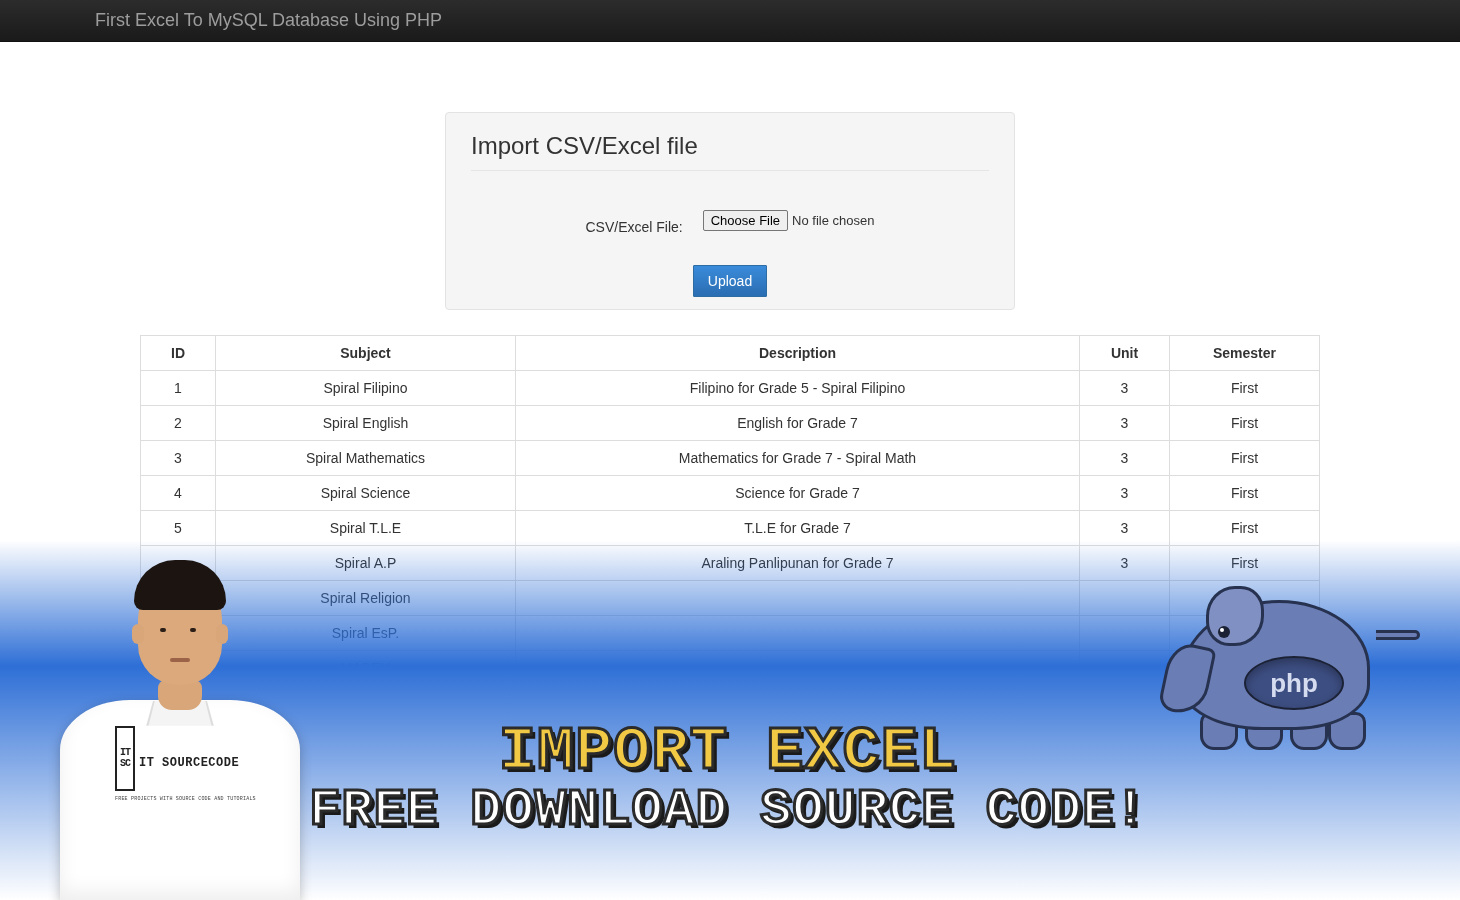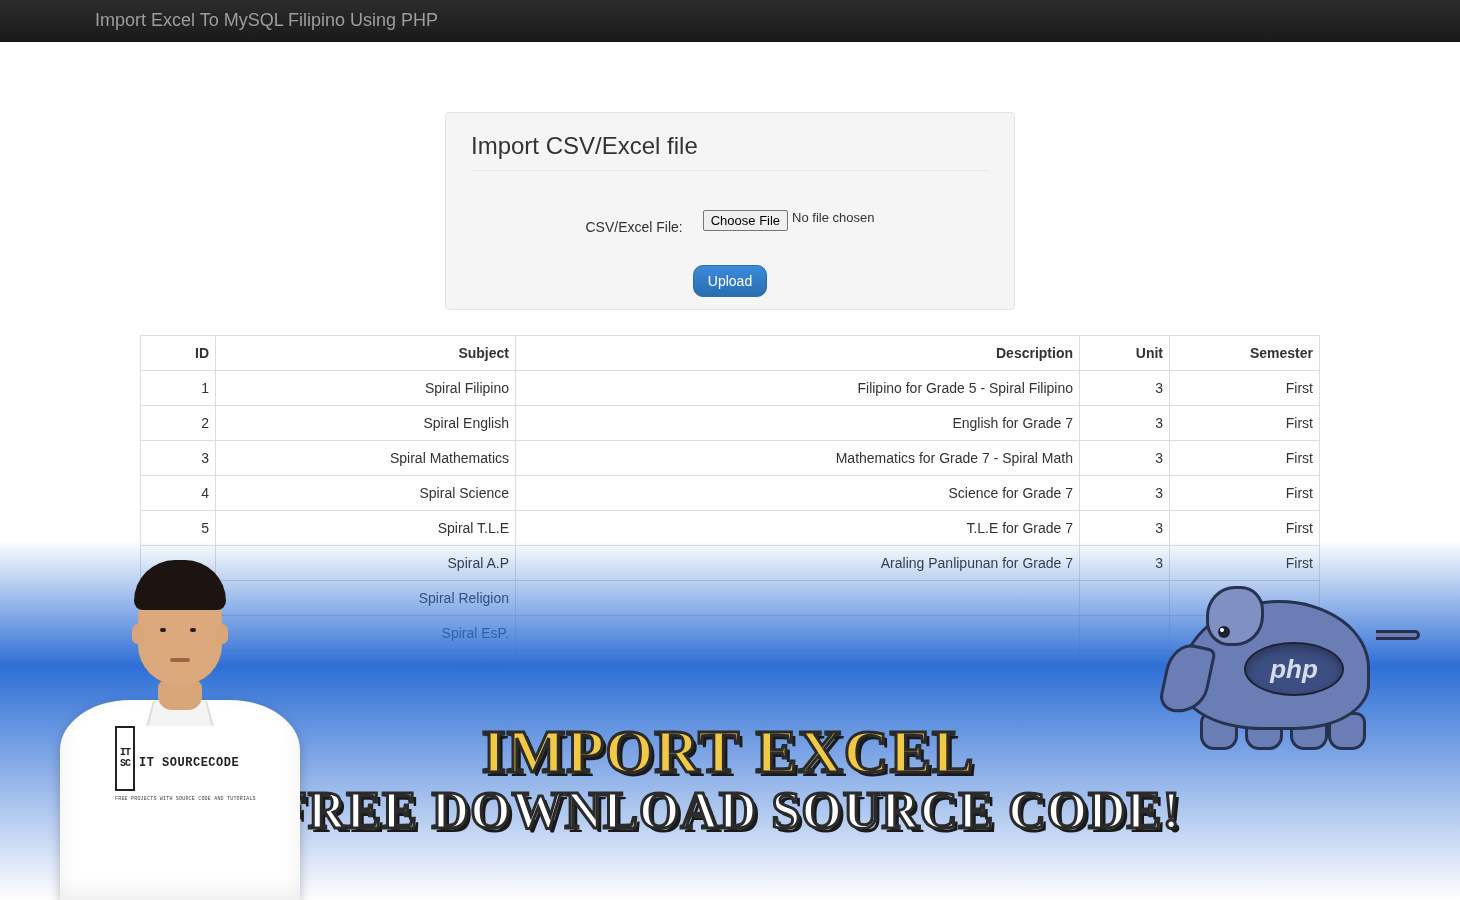--- a/index.html
+++ b/index.html
@@ -57,20 +57,21 @@
   gap: 20px;
   margin-bottom: 30px;
 }
 .form-label {
   color: #333;
   font-size: 14px;
   margin-top: 13px;
 }
 .file-control {
   display: flex;
+  align-items: center;
   gap: 4px;
 }
 .choose-btn {
   font-family: Arial, sans-serif;
   font-size: 13px;
   padding: 2px 7px;
   background: #efefef;
   border: 1px solid #767676;
   border-radius: 2px;
   cursor: pointer;
@@ -80,33 +81,33 @@
   color: #333;
 }
 .btn-row { text-align: center; }
 .btn-primary {
   background: #337ab7;
   background-image: linear-gradient(#3a8bda, #2a6db2);
   border: 1px solid #2e6da4;
   color: #fff;
   padding: 7px 14px;
   font-size: 14px;
-  border-radius: 10px;
+  border-radius: 1px;
   cursor: pointer;
 }
 .table {
   width: 100%;
   border-collapse: collapse;
   border: 1px solid #ddd;
   margin-top: 10px;
 }
 .table th, .table td {
   border: 1px solid #ddd;
   padding: 9px 6px;
-  text-align: right;
+  text-align: center;
   font-size: 14px;
   color: #333;
 }
 .table th {
   font-weight: 700;
 }
 .col-id { width: 75px; }
 .col-subject { width: 300px; }
 .col-unit { width: 90px; }
 .col-sem { width: 150px; }
@@ -117,21 +118,21 @@
   left: 0; right: 0; bottom: 0;
   height: 360px;
   background: linear-gradient(to bottom, rgba(255,255,255,0) 0%, #2e6fd6 35%, #fff 100%);
   pointer-events: none;
 }
 .promo {
   position: absolute;
   left: 0; right: 4px;
   bottom: 60px;
   text-align: center;
-  font-family: Liberation Serif, serif;
+  font-family: Liberation Mono, monospace;
   letter-spacing: 1px;
   font-weight: 900;
 }
 .promo .line1 {
   font-size: 62px;
   color: #f2c944;
   -webkit-text-stroke: 3px #2b2b2b;
   text-shadow: 4px 4px 0 #1a1a1a;
 }
 .promo .line2 {
@@ -242,35 +243,35 @@
   border-radius:50% 40% 50% 40%;
 }
 .ele-eye { position:absolute; left:48px; top:46px; width:12px; height:12px; background:#1c2235; border-radius:50%;}
 .ele-eye::after{content:""; position:absolute; left:2px; top:2px; width:4px; height:4px; background:#fff; border-radius:50%;}
 .ele-tail {
   position:absolute; right:-20px; top:50px; width:44px; height:10px;
   background:#6b7db5; border:3px solid #26324f; border-left:none;
   border-radius:0 10px 10px 0;
 }
 .php-badge {
-  position:absolute; left:74px; top:62px;
+  position:absolute; left:74px; top:76px;
   width:100px; height:54px;
   background:#3d4e82;
   border:2px solid #1c2235;
   border-radius:50%;
   display:flex; align-items:center; justify-content:center;
-  color:#d6dcf0; font-family:Arial; font-style:italic; font-weight:700; font-size:26px;
+  color:#d6dcf0; font-family:Arial; font-weight:700; font-size:26px;
   box-shadow: inset 0 4px 10px rgba(0,0,0,0.3);
 }
 </style>
 </head>
 <body>
 
 <div class="navbar">
-  <span class="navbar-brand">Import Excel To MySQL Filipino Using PHP</span>
+  <span class="navbar-brand">First Excel To MySQL Database Using PHP</span>
 </div>
 
 <div class="container">
 
   <div class="well">
     <h3>Import CSV/Excel file</h3>
     <hr>
     <div class="form-row">
       <span class="form-label">CSV/Excel File:</span>
       <span class="file-control">

